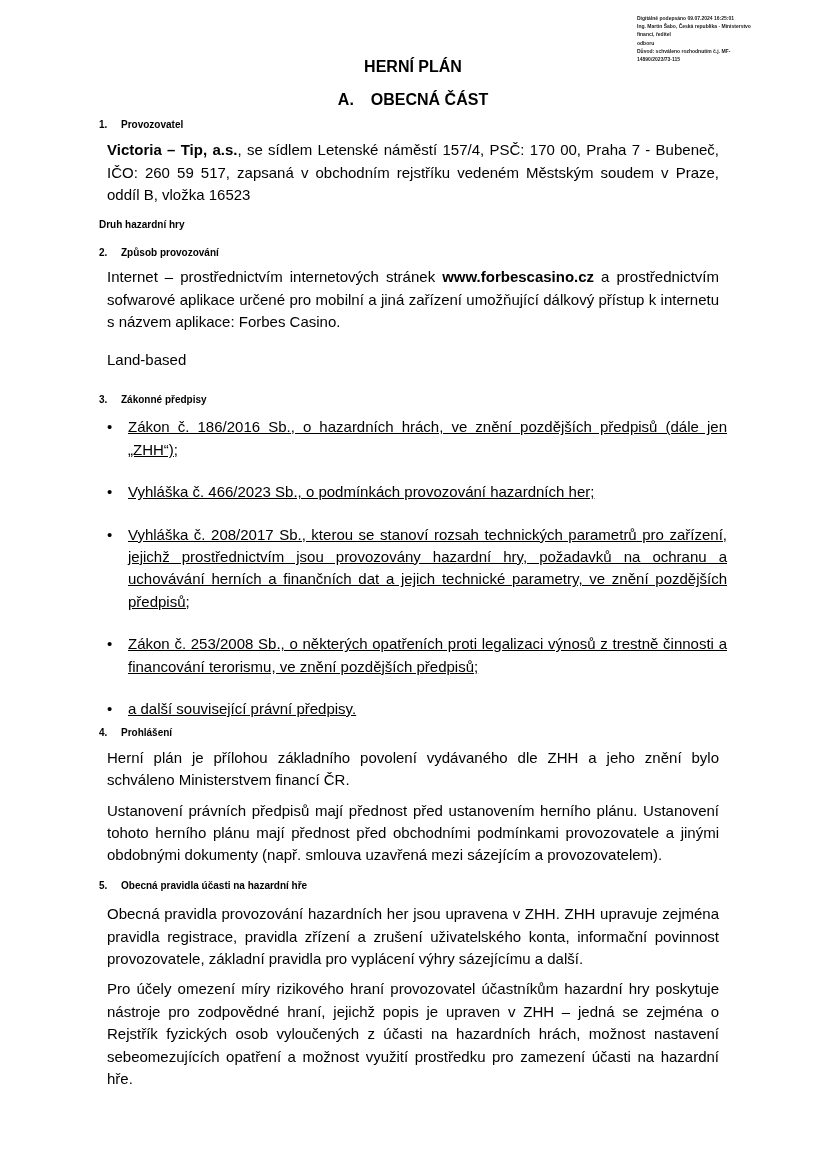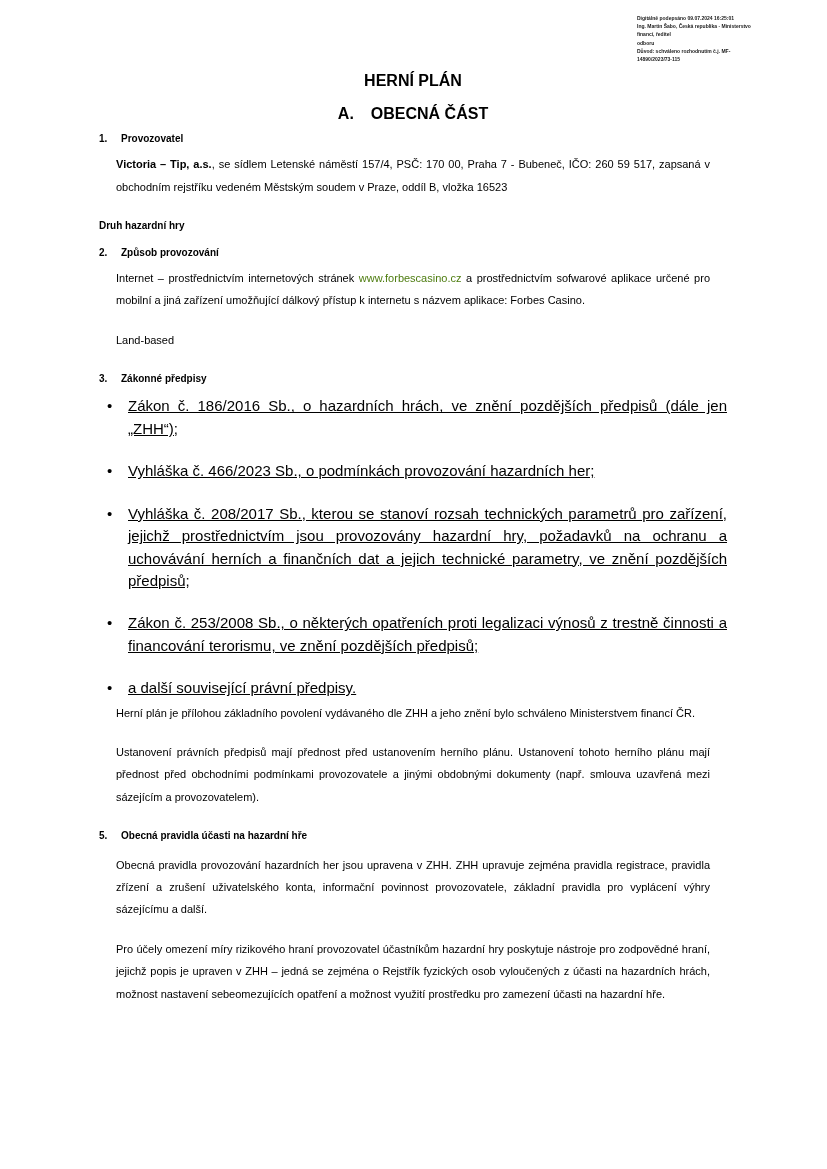--- a/index.html
+++ b/index.html
@@ -22,21 +22,21 @@
     line-height: 8.2px;
     font-weight: bold;
     color: #1a1a1a;
     letter-spacing: 0;
   }
   .content {
     position: absolute;
     left: 99px;
     top: 0;
     width: 628px;
-    padding-top: 70px;
+    padding-top: 56px;
     box-sizing: content-box;
   }
   .title {
     text-align: center;
     font-size: 16px;
     font-weight: bold;
     line-height: 22.4px;
     margin: 0;
   }
   .subtitle {
@@ -47,27 +47,27 @@
     margin-top: 11px;
   }
   .subtitle .sub-letter { margin-right: 17px; }
   .heading {
     font-size: 10px;
     font-weight: bold;
     line-height: 22.4px;
   }
   .heading .hnum { display: inline-block; min-width: 22px; }
   .para {
-    font-size: 11px;
+    font-size: 15px;
     line-height: 22.4px;
     text-align: justify;
-    margin: 17px;
+    margin: 8px;
   }
   .bold { font-weight: bold; }
-  .link { color: #4d7c0f; text-decoration: none; cursor: pointer; }
+  .link { color: #000000; text-decoration: none; cursor: pointer; font-weight: bold; }
   ul.legal-list { list-style: none; margin: 5px 0 0 0; padding: 0 0 0 29px; }
   ul.legal-list li {
     position: relative;
     font-size: 15px;
     line-height: 22.4px;
     text-align: justify;
     text-decoration: underline;
   }
   ul.legal-list li + li { margin-top: 20px; }
   ul.legal-list li::before {
@@ -134,20 +134,23 @@
     </div>
 
     <ul class="legal-list">
       <li>Zákon č. 186/2016 Sb., o hazardních hrách, ve znění pozdějších předpisů (dále jen „ZHH“);</li>
       <li>Vyhláška č. 466/2023 Sb., o podmínkách provozování hazardních her;</li>
       <li>Vyhláška č. 208/2017 Sb., kterou se stanoví rozsah technických parametrů pro zařízení, jejichž prostřednictvím jsou provozovány hazardní hry, požadavků na ochranu a uchovávání herních a finančních dat a jejich technické parametry, ve znění pozdějších předpisů;</li>
       <li>Zákon č. 253/2008 Sb., o některých opatřeních proti legalizaci výnosů z trestně činnosti a financování terorismu, ve znění pozdějších předpisů;</li>
       <li>a další související právní předpisy.</li>
     </ul>
 
+    <div class="heading m-h4">
+      <span class="hnum">4.</span><span>Prohlášení</span>
+    </div>
 
     <p class="para m-p4a">Herní plán je přílohou základního povolení vydávaného dle ZHH a jeho znění bylo schváleno Ministerstvem financí ČR.</p>
     <p class="para m-p4b">Ustanovení právních předpisů mají přednost před ustanovením herního plánu. Ustanovení tohoto herního plánu mají přednost před obchodními podmínkami provozovatele a jinými obdobnými dokumenty (např. smlouva uzavřená mezi sázejícím a provozovatelem).</p>
 
     <div class="heading m-h5">
       <span class="hnum">5.</span><span>Obecná pravidla účasti na hazardní hře</span>
     </div>
 
     <p class="para m-p5a">Obecná pravidla provozování hazardních her jsou upravena v ZHH. ZHH upravuje zejména pravidla registrace, pravidla zřízení a zrušení uživatelského konta, informační povinnost provozovatele, základní pravidla pro vyplácení výhry sázejícímu a další.</p>
     <p class="para m-p5b">Pro účely omezení míry rizikového hraní provozovatel účastníkům hazardní hry poskytuje nástroje pro zodpovědné hraní, jejichž popis je upraven v ZHH – jedná se zejména o Rejstřík fyzických osob vyloučených z účasti na hazardních hrách, možnost nastavení sebeomezujících opatření a možnost využití prostředku pro zamezení účasti na hazardní hře.</p>

